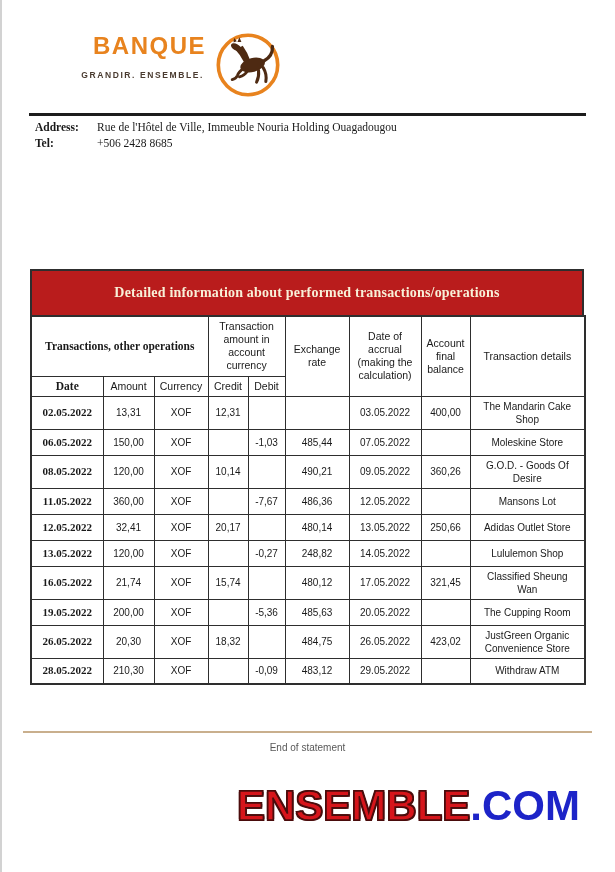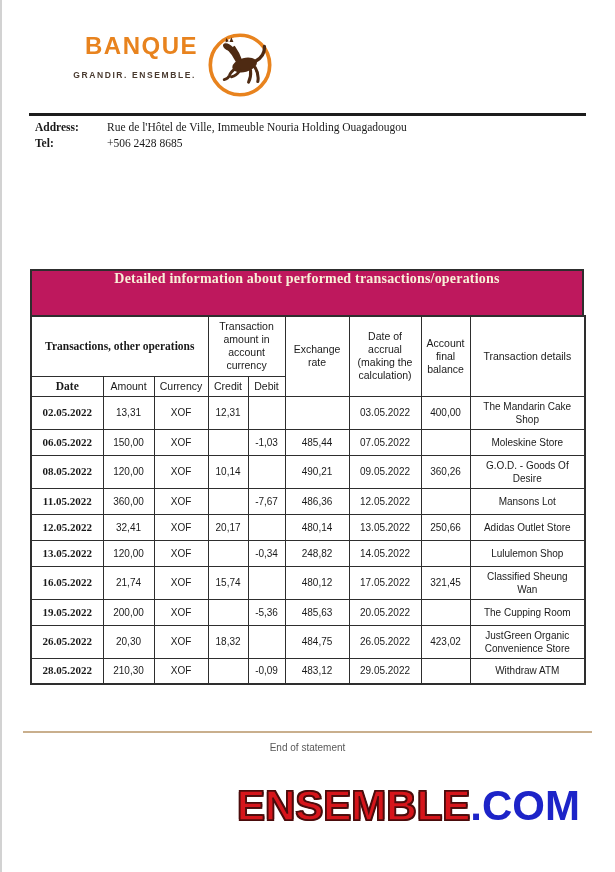--- a/index.html
+++ b/index.html
@@ -3,43 +3,43 @@
 <meta charset="utf-8">
 <style>
   html,body { margin:0; padding:0; background:#ffffff; }
   .page {
     position:relative; width:615px; height:872px; background:#ffffff;
     overflow:hidden; font-family:"Liberation Serif", serif; color:#1a1a1a;
   }
   .scan-edge { position:absolute; left:0; top:0; width:2px; height:100%; background:#d2d2d2; }
 
   
-  .brand { position:absolute; top:33px; left:20px; display:flex; align-items:flex-start; }
+  .brand { position:absolute; top:33px; left:28px; display:flex; align-items:flex-start; }
   .brand-text { width:178px; text-align:right; font-family:"Liberation Sans", sans-serif; font-weight:800; color:#E8831E; }
   .brand-line { font-size:24px; line-height:26px; letter-spacing:1.5px; }
   .brand-tagline { font-size:8.5px; letter-spacing:1.6px; color:#4A3B30; margin-top:11px; padding-right:2px; }
   .brand-emblem { margin-left:9px; margin-top:-1px; width:66px; height:66px; }
 
   
   .rule { position:absolute; top:113px; left:29px; width:557px; height:3px; background:#1c1c1c; }
 
   
   .contact { position:absolute; top:120px; left:35px; font-size:11.5px; line-height:15.5px; }
-  .contact-row { display:flex;gap:10px; }
+  .contact-row { display:flex; }
   .contact-lbl { font-weight:bold; width:62px; }
 
   
   .recipient { position:absolute; top:194px; left:35px; font-size:11.5px; line-height:16px; }
   .recipient-name { font-weight:bold; }
 
   
   .banner {
     position:absolute; top:269px; left:30px; width:550px; height:44px;
-    background:#be185d; border:2px solid #2E2E2E;
-    display:flex; align-items:flex-start; justify-content:center;
+    background:#b91c1c; border:2px solid #2E2E2E;
+    display:flex; align-items:center; justify-content:center;
     color:#F8F0D8; font-weight:bold; font-size:14px; letter-spacing:0.2px;
   }
 
   
   .tx-table {
     position:absolute; top:315px; left:30px; width:554px;
     border-collapse:collapse; table-layout:fixed;
     font-family:"Liberation Sans", sans-serif; font-size:10px;
     border:2px solid #2E2E2E;
   }
@@ -198,21 +198,21 @@
           <td class="c-rate">480,14</td>
           <td class="c-accrual">13.05.2022</td>
           <td class="c-balance">250,66</td>
           <td class="c-details">Adidas Outlet Store</td>
         </tr>
         <tr>
           <td class="c-date">13.05.2022</td>
           <td class="c-amount">120,00</td>
           <td class="c-currency">XOF</td>
           <td class="c-credit"></td>
-          <td class="c-debit">-0,34</td>
+          <td class="c-debit">-0,27</td>
           <td class="c-rate">248,82</td>
           <td class="c-accrual">14.05.2022</td>
           <td class="c-balance"></td>
           <td class="c-details">Lululemon Shop</td>
         </tr>
         <tr>
           <td class="c-date">16.05.2022</td>
           <td class="c-amount">21,74</td>
           <td class="c-currency">XOF</td>
           <td class="c-credit">15,74</td>

